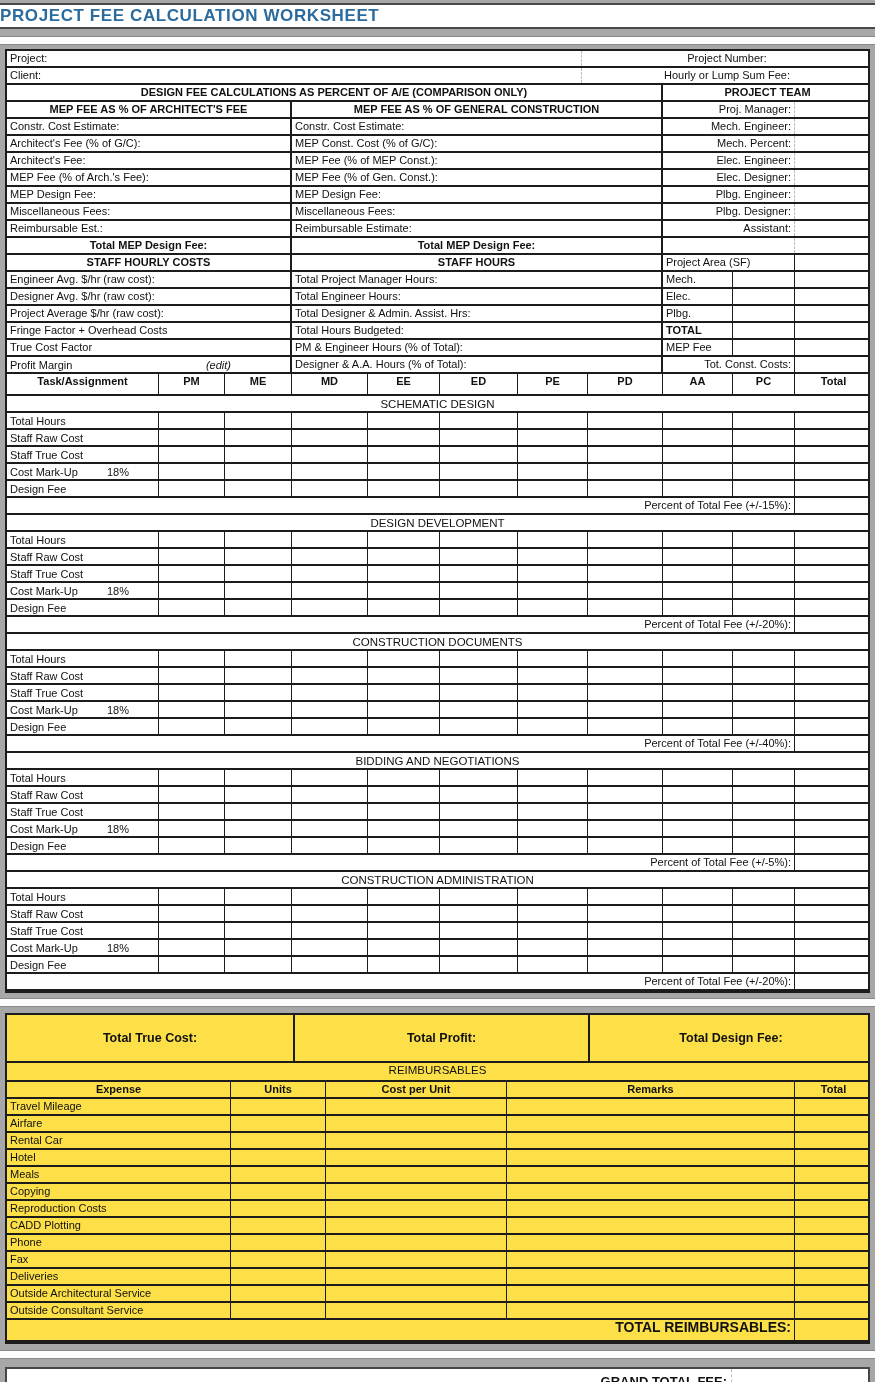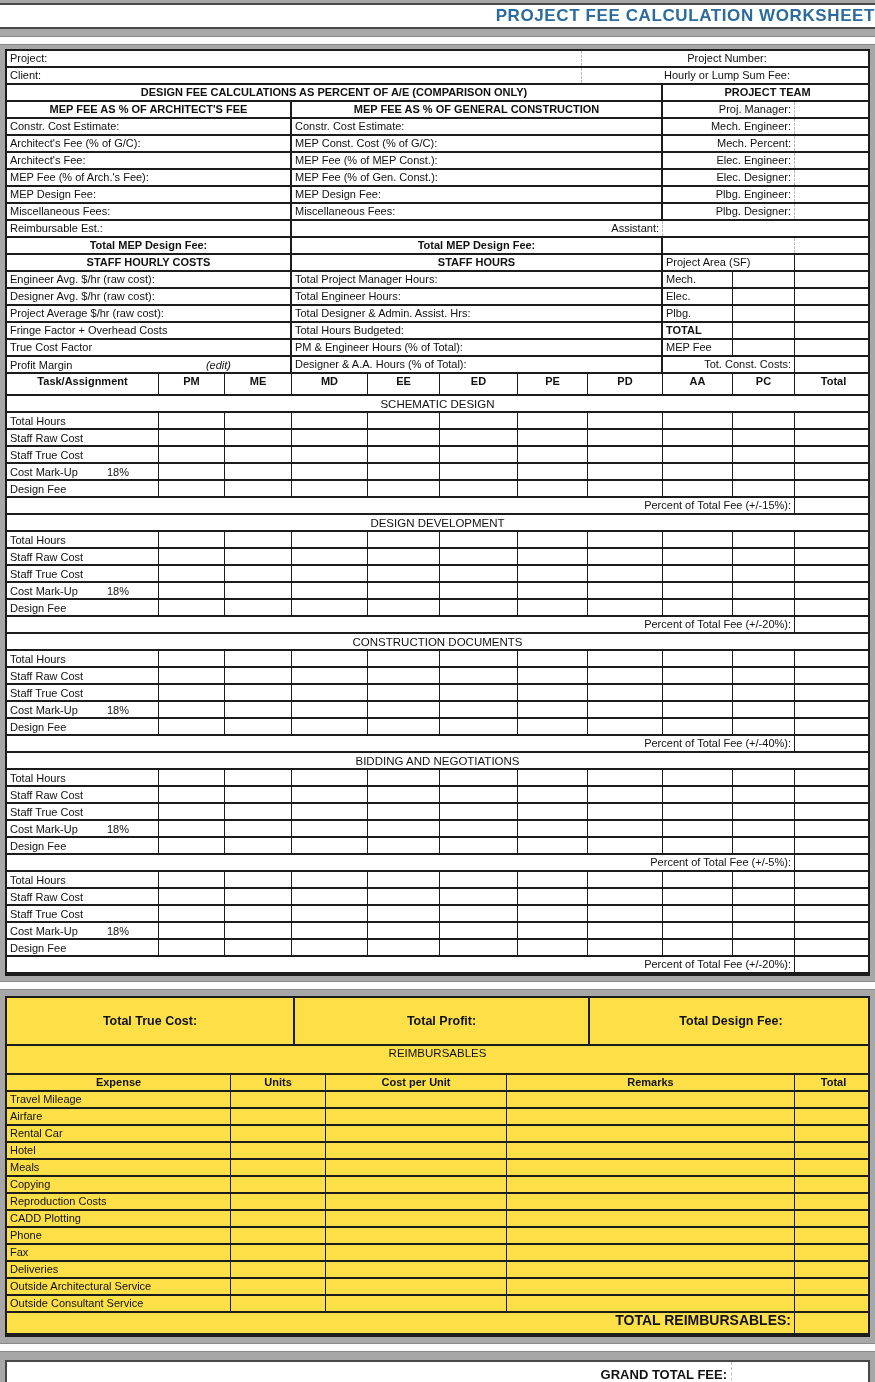--- a/index.html
+++ b/index.html
@@ -5,21 +5,21 @@
   :root{ --ln:#1c1c1c; }
   *{ box-sizing:border-box; }
   body{
     margin:0; width:875px; height:1382px; overflow:hidden;
     background:#a7a7a7; color:#111;
     font-family:"Liberation Sans", sans-serif; font-size:11px;
   }
   .title-bar{
     margin-top:3px; height:26px; background:#fff;
     border-top:2px solid #4a4a4a; border-bottom:2px solid #4a4a4a;
-    display:flex; align-items:center; justify-content:flex-end;
+    display:flex; align-items:center; justify-content:flex-start;
   }
   .title-text{ color:#2b6b9d; font-weight:bold; font-size:17px; letter-spacing:.6px; }
   .strip{ height:9px; background:#fcfcfc; border-top:1px solid #8a8a8a; border-bottom:1px solid #8a8a8a; }
   .gap7{ height:7px; } .gap4{ height:4px; } .gap6{ height:6px; } .gap8{ height:8px; }
   .sheet{ margin:0 5px; background:#fff; border:2px solid var(--ln); }
   .r{ display:grid; }
   .row{ border-bottom:2px solid var(--ln); height:17px; overflow:hidden; }
   .sheet > .row:last-child, .sheet > .r.row:last-child{ border-bottom:0; }
   .r > div{
     border-right:1px solid var(--ln); padding:1px 3px 0; line-height:13px;
@@ -49,21 +49,21 @@
   .tall{ height:48px; }
   .tall > div{ display:flex; align-items:center; justify-content:center;
                font-weight:bold; font-size:12.5px; }
   .grand{
     margin:0 5px; height:28px; background:#fff; border:2px solid #474747;
     display:grid; grid-template-columns:725px 140px;
   }
   .grand > div{ padding:0 4px; }
   .grand-label{ display:flex; align-items:center; justify-content:flex-end;
                 font-weight:bold; font-size:13px; border-right:1px dashed #bdbdbd; }
-  .reimb-title{ height:29px; line-height:13px; }
+  .reimb-title{ height:19px; line-height:13px; }
   .trl{ font-weight:bold; font-size:14px; text-align:right; }
 </style>
 </head>
 <body>
 
 <div class="title-bar">
   <span class="title-text">PROJECT FEE CALCULATION WORKSHEET</span>
 </div>
 <div class="gap7"></div>
 <div class="strip"></div>
@@ -129,20 +129,21 @@
         <div></div>
       </div>
       <div class="r r-mep row">
         <div class="br2">Miscellaneous Fees:</div>
         <div class="br2">Miscellaneous Fees:</div>
         <div class="trt brd">Plbg. Designer:</div>
         <div></div>
       </div>
       <div class="r r-mep row">
         <div class="br2">Reimbursable Est.:</div>
+        <div class="br2">Reimbursable Estimate:</div>
         <div class="trt brd">Assistant:</div>
         <div></div>
       </div>
     </div>
 
   <div class="r r-mep row">
     <div class="tc b br2">Total MEP Design Fee:</div>
     <div class="tc b br2">Total MEP Design Fee:</div>
     <div class="brd"></div>
     <div></div>
@@ -533,20 +534,21 @@
         <div></div>
         <div></div>
         <div></div>
         <div></div>
         <div></div>
       </div>
       <div class="r r-pct row">
         <div class="trt">Percent of Total Fee (+/-5%):</div>
         <div></div>
       </div>
+      <div class="hdr">CONSTRUCTION ADMINISTRATION</div>
       <div class="r r-task row">
         <div class="flexl">
           <span>Total Hours</span>
         </div>
         <div></div>
         <div></div>
         <div></div>
         <div></div>
         <div></div>
         <div></div>

